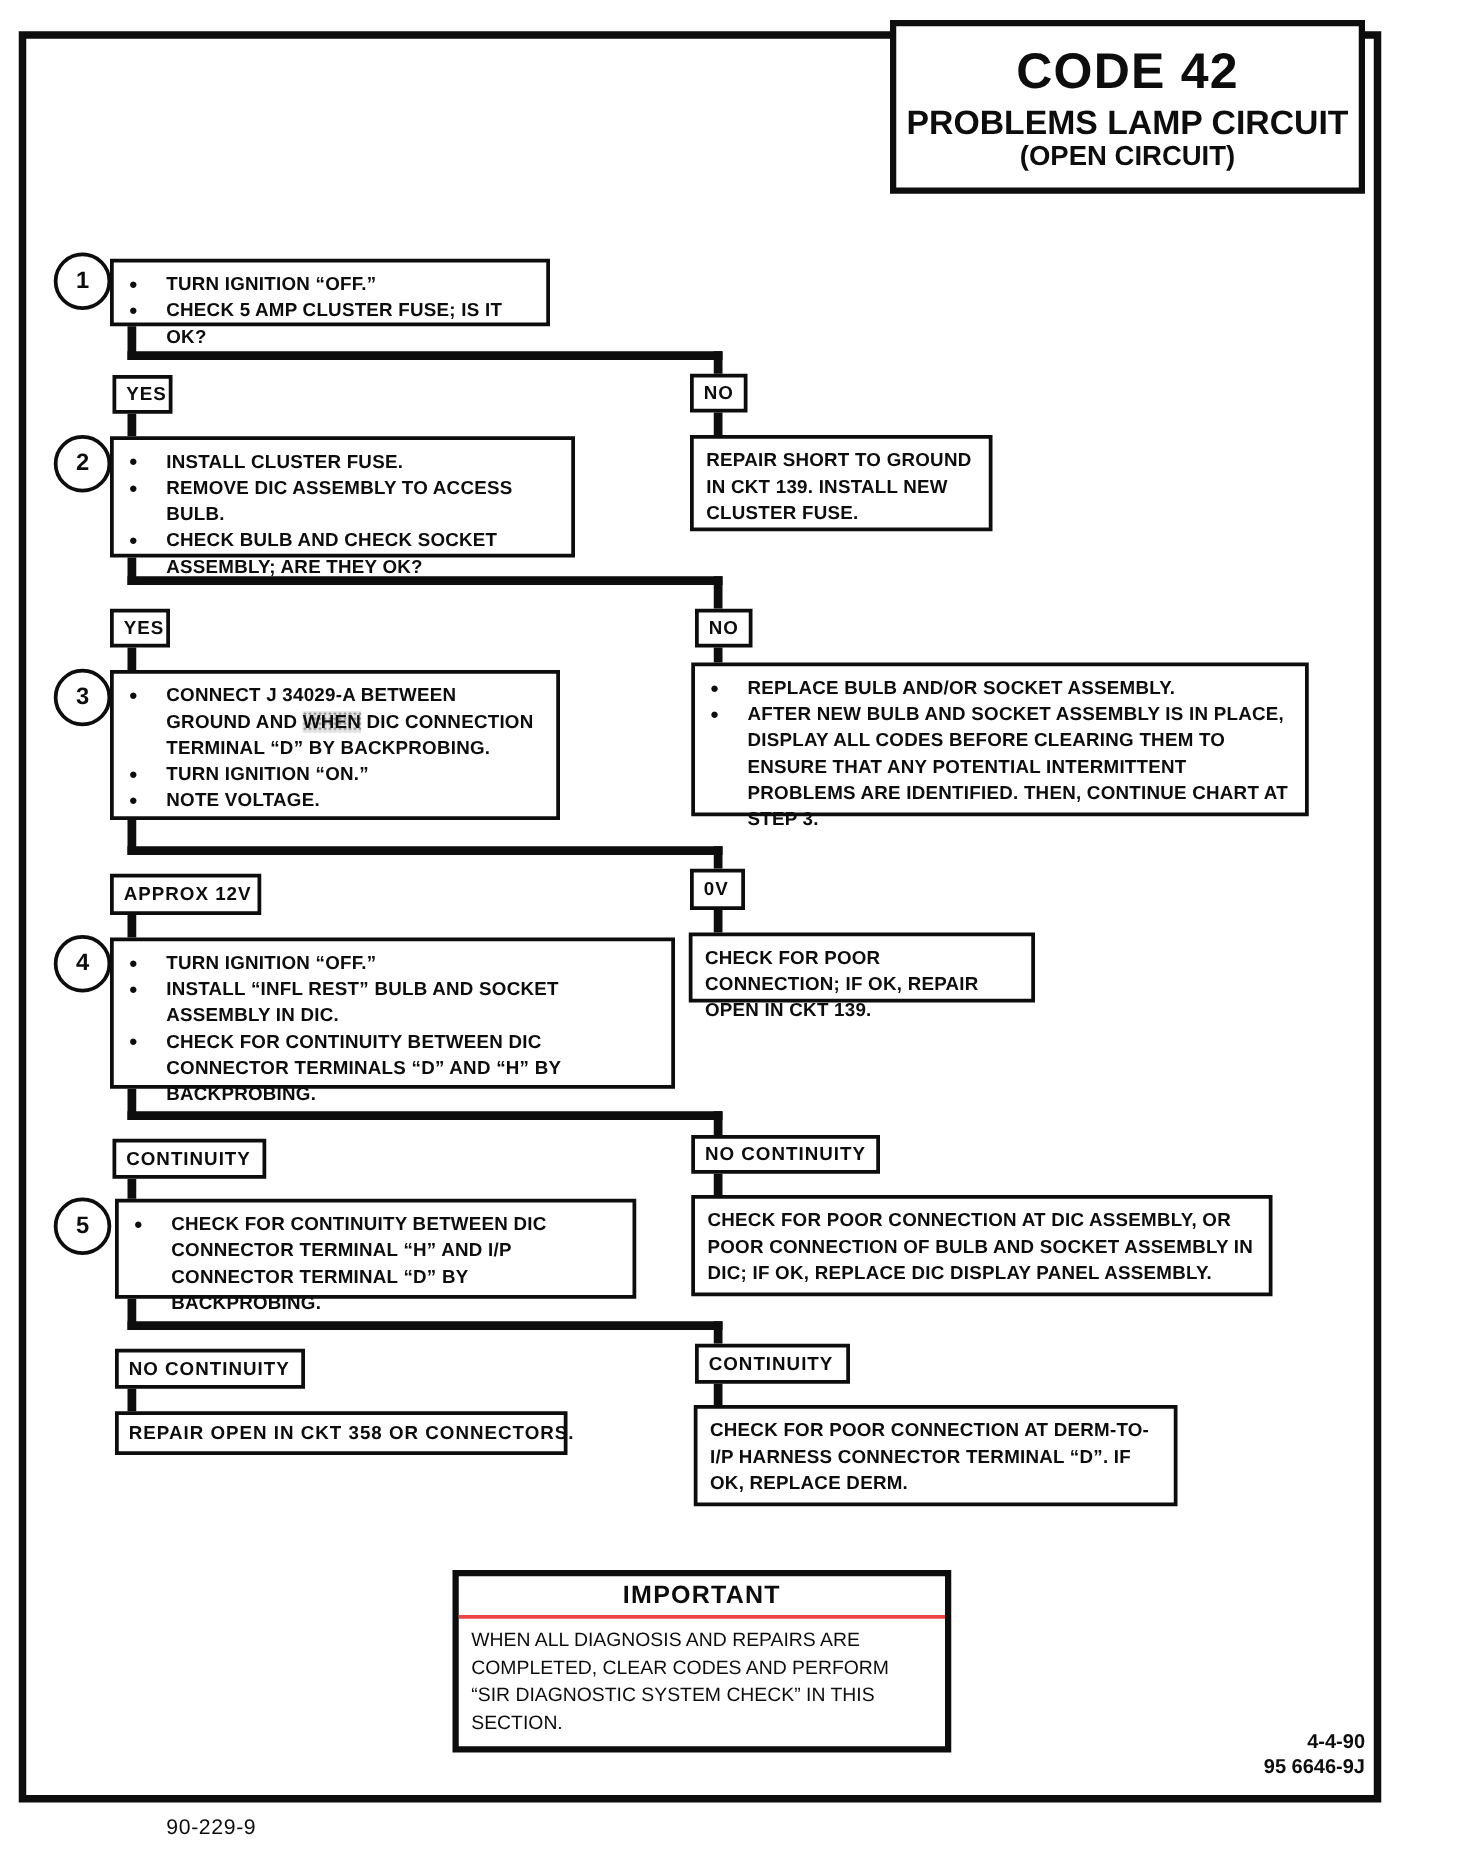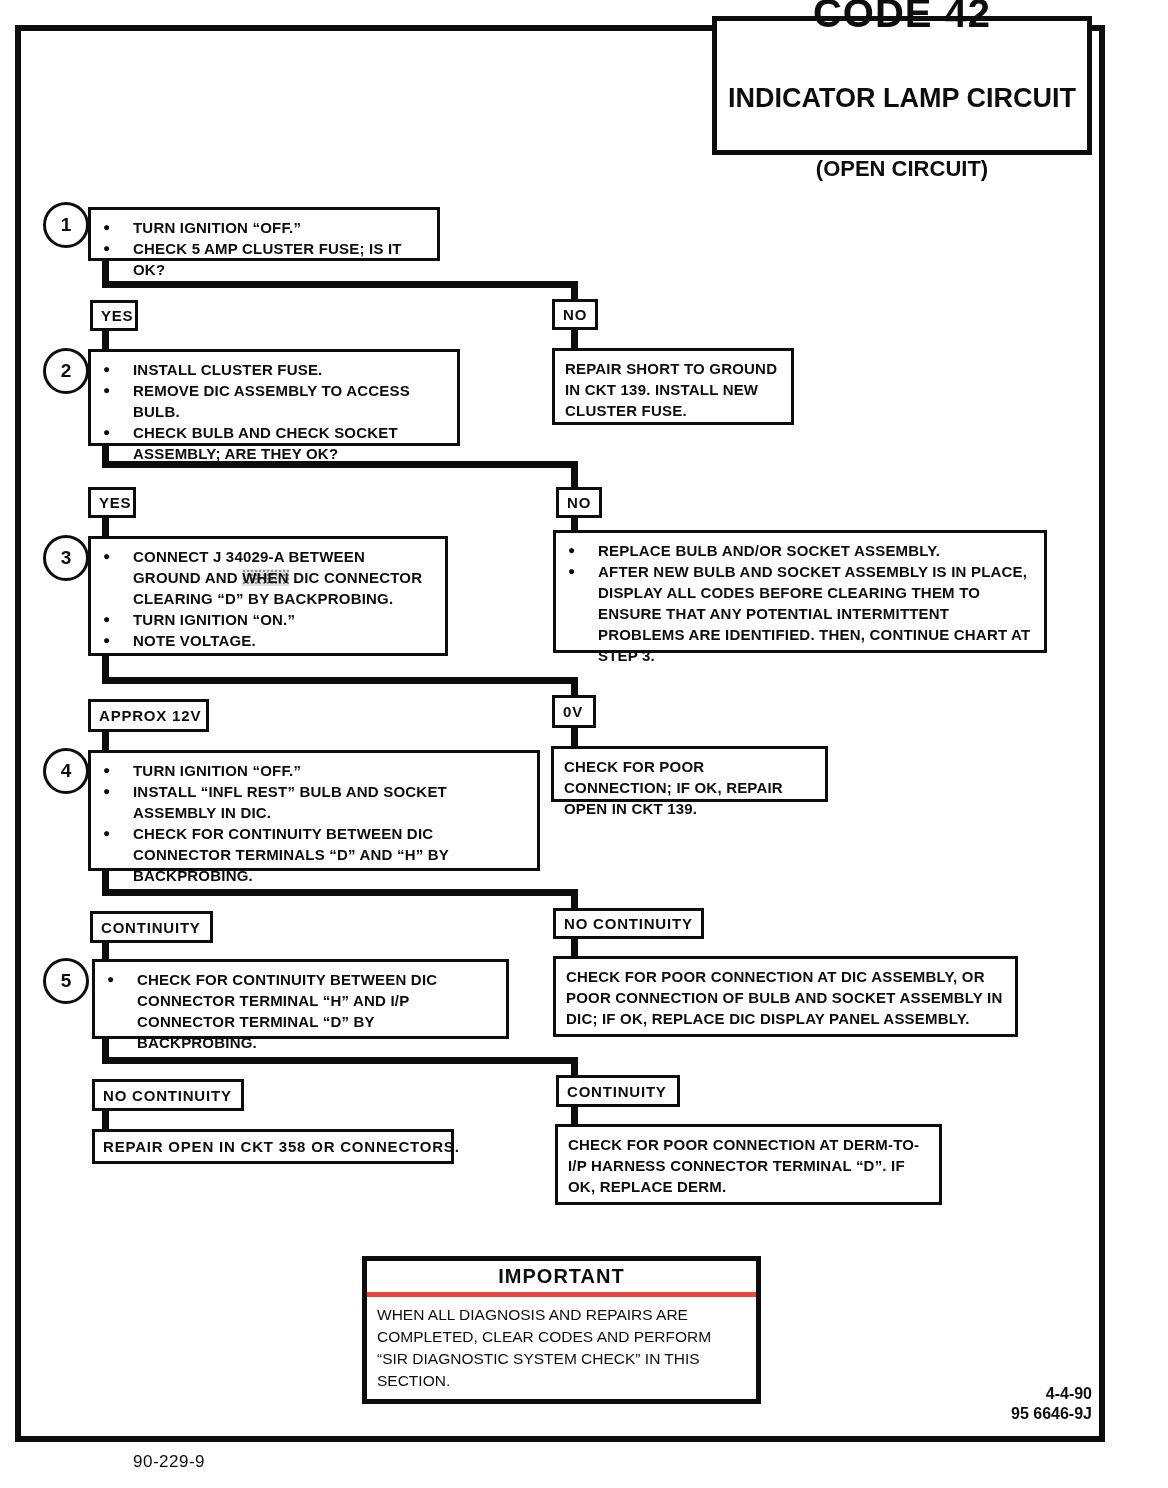--- a/index.html
+++ b/index.html
@@ -4,21 +4,21 @@
 <style>
   html,body{margin:0;padding:0;background:#e8e8e8;}
   .page{
     position:relative;width:1168px;height:1488px;background:#ffffff;
     font-family:"Liberation Sans",sans-serif;color:#0d0d0d;overflow:hidden;
   }
   *{box-sizing:border-box;}
   .border-frame{position:absolute;left:15px;top:25px;width:1090px;height:1417px;border:6px solid #0d0d0d;background:transparent;}
   .title-box{
     position:absolute;left:712px;top:16px;width:380px;height:139px;border:5px solid #0d0d0d;background:#fff;
-    display:flex;flex-direction:column;align-items:center;justify-content:center;z-index:3;text-align:center;gap:44px;
+    display:flex;flex-direction:column;align-items:center;justify-content:center;z-index:3;text-align:center;
   }
   .title-code{font-size:40px;font-weight:bold;letter-spacing:1px;line-height:44px;}
   .title-main{font-size:27px;font-weight:bold;line-height:30px;margin-top:4px;}
   .title-sub{font-size:22px;font-weight:bold;line-height:24px;}
   .note{position:absolute;left:75px;top:60px;width:478px;font-size:16px;font-weight:bold;line-height:22px;letter-spacing:.2px;z-index:2;}
   .note-label{font-size:20px;font-weight:bold;letter-spacing:.5px;}
   .fbox{position:absolute;border:3px solid #0d0d0d;background:#fff;z-index:2;font-weight:bold;font-size:15px;line-height:21px;letter-spacing:.2px;}
   .stepbox{padding:7px 10px 7px 12px;}
   .plainbox{padding:7px 10px;}
   .tag{display:flex;align-items:center;padding:0 8px;white-space:nowrap;letter-spacing:.8px;}
@@ -26,35 +26,35 @@
     position:absolute;width:46px;height:46px;border:3px solid #0d0d0d;border-radius:50%;background:#fff;z-index:2;
     display:flex;align-items:center;justify-content:center;font-size:19px;font-weight:bold;
   }
   .line{position:absolute;background:#0d0d0d;z-index:1;}
   .bullets{display:flex;flex-direction:column;}
   .bullet{display:flex;}
   .bullet .dot{width:13px;margin-right:17px;font-size:12px;line-height:21px;flex:none;}
   .bullet .txt{flex:1;}
   .hl{background-image:radial-gradient(#8f8f8f 1px, transparent 1px);background-size:4px 4px;background-color:#e4e4e4;}
   .important-box{position:absolute;left:362px;top:1256px;width:399px;border:5px solid #0d0d0d;background:#fff;z-index:2;}
-  .important-header{border-bottom:5px solid #ef4444;text-align:center;font-size:20px;font-weight:bold;padding:4px 0;letter-spacing:1px;}
+  .important-header{border-bottom:3px solid #ef4444;text-align:center;font-size:20px;font-weight:bold;padding:4px 0;letter-spacing:1px;}
   .important-body{padding:7px 10px;font-size:15.5px;font-weight:normal;line-height:22px;}
   .footer-right{position:absolute;left:930px;top:1384px;width:162px;text-align:right;font-size:16px;font-weight:bold;line-height:20px;z-index:2;}
   .footer-page{position:absolute;left:133px;top:1452px;font-size:17px;letter-spacing:.5px;z-index:2;}
 </style>
 </head>
 <body>
 
 <div class="page">
 
   <div class="border-frame"></div>
 
   <div class="title-box">
     <div class="title-code">CODE 42</div>
-    <div class="title-main">INDICATOR LAMP CIRCUIT</div>
+    <div class="title-main">PROBLEMS LAMP CIRCUIT</div>
     <div class="title-sub">(OPEN CIRCUIT)</div>
   </div>
 
 
   <div class="circle" style="left:43px;top:202px;">
       <span>1</span>
     </div>
   <div class="fbox stepbox" style="left:88px;top:207px;width:352px;height:54px;">
     <div class="bullets">
       <div class="bullet">
@@ -115,21 +115,21 @@
     </div>
   </div>
 
   <div class="circle" style="left:43px;top:535px;">
       <span>3</span>
     </div>
   <div class="fbox stepbox" style="left:88px;top:536px;width:360px;height:120px;">
     <div class="bullets">
       <div class="bullet">
           <span class="dot">●</span>
-          <span class="txt"><span>CONNECT J 34029-A BETWEEN GROUND AND </span><span class="hl">WHEN</span><span> DIC CONNECTOR CLEARING “D” BY BACKPROBING.</span></span>
+          <span class="txt"><span>CONNECT J 34029-A BETWEEN GROUND AND </span><span class="hl">WHEN</span><span> DIC CONNECTION TERMINAL “D” BY BACKPROBING.</span></span>
         </div>
       <div class="bullet">
           <span class="dot">●</span>
           <span class="txt">TURN IGNITION “ON.”</span>
         </div>
       <div class="bullet">
           <span class="dot">●</span>
           <span class="txt">NOTE VOLTAGE.</span>
         </div>
     </div>

